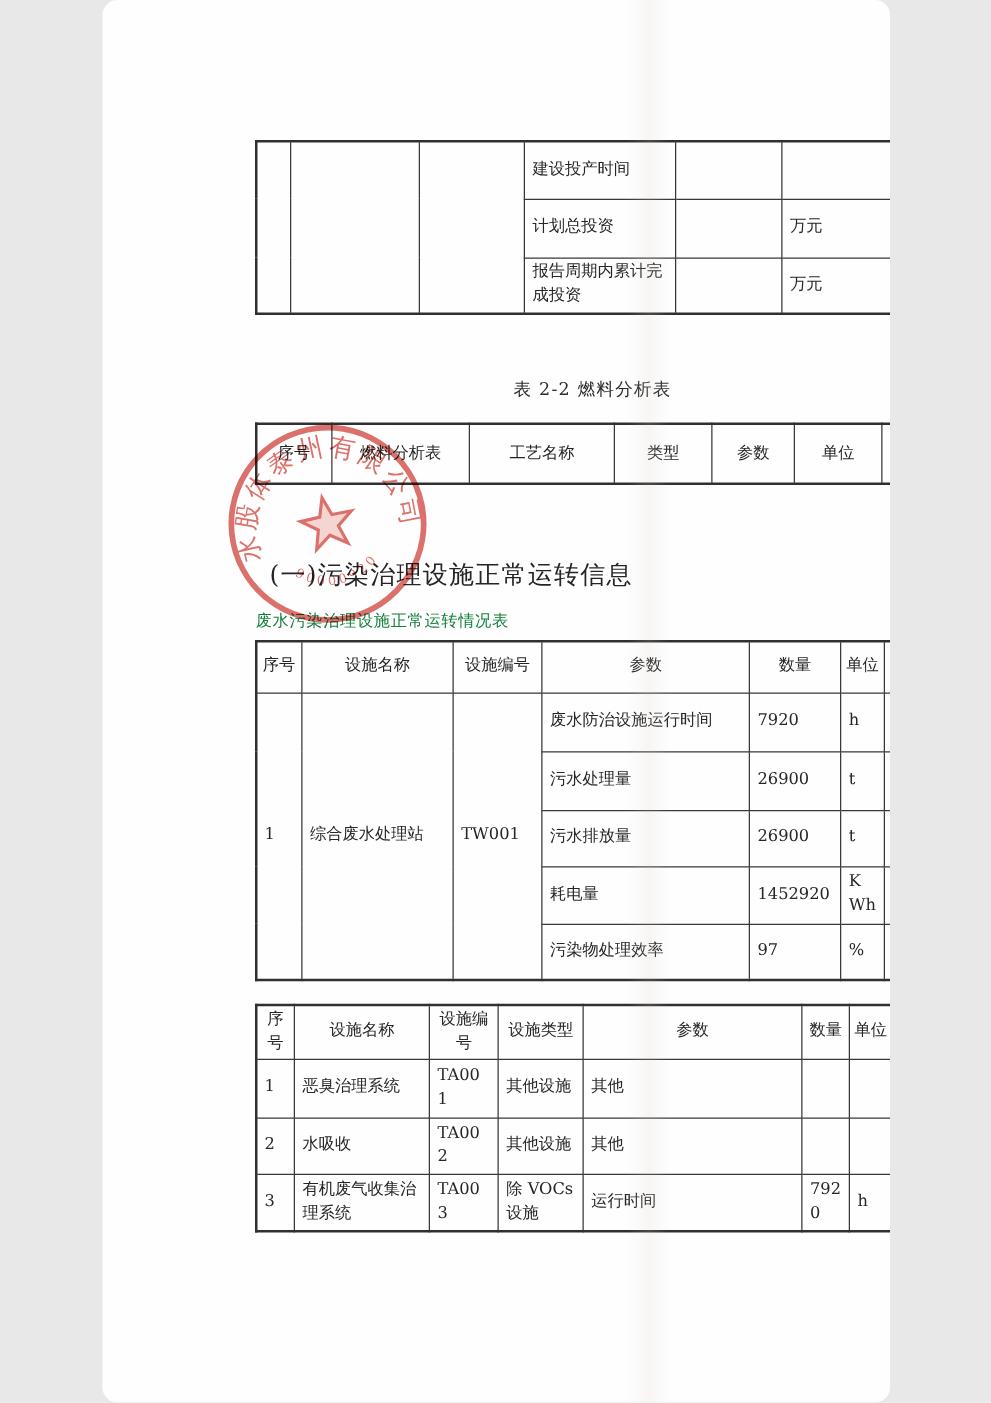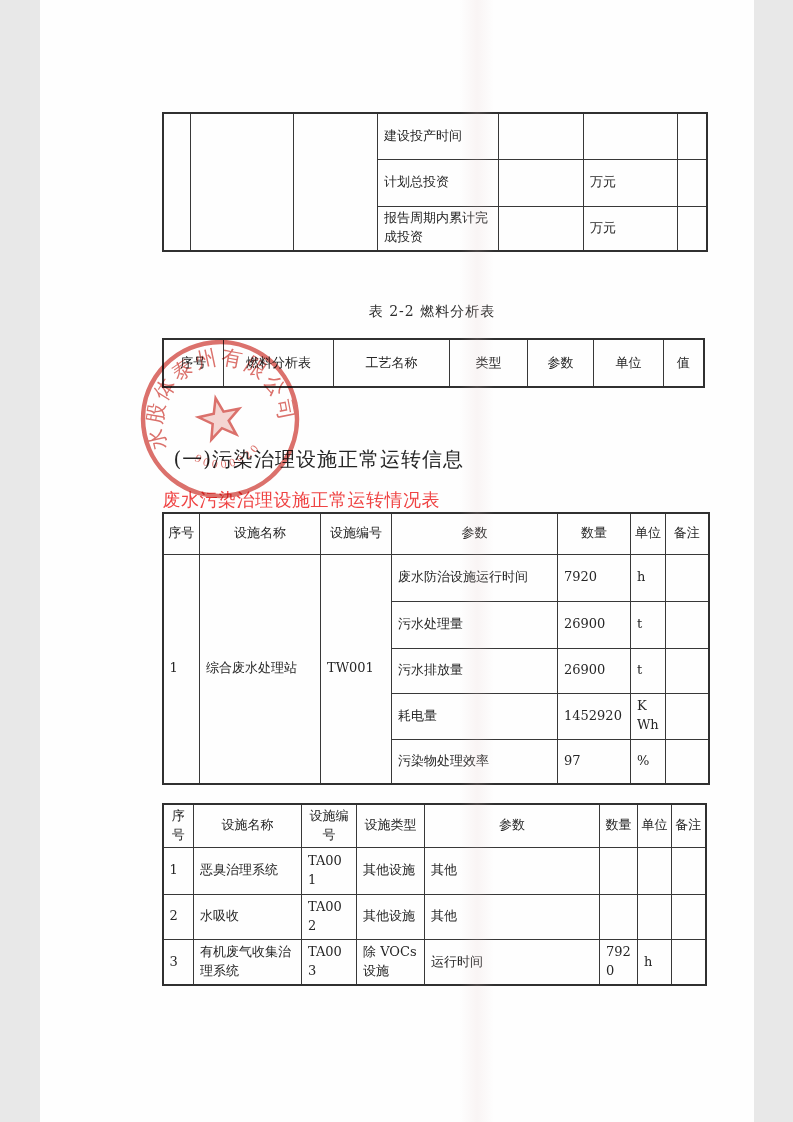--- a/index.html
+++ b/index.html
@@ -1,20 +1,20 @@
 <!DOCTYPE html>
 <html><head>
 <meta charset="utf-8">
 <style>
   * { margin:0; padding:0; box-sizing:border-box; }
   html,body { background:#e8e8e8; }
   .page {
-    position:relative; width:714px; height:1122px; background:#fefefe;
+    position:relative; width:630px; height:1122px; background:#fefefe;
     font-family:"DejaVu Serif","Liberation Serif",serif; color:#262626;
-    overflow:hidden; margin:0 auto;
+    overflow:hidden; margin:0 auto;border-radius:12px;
   }
   
   .scan-strip {
     position:absolute; left:420px; top:0; width:34px; height:1122px;
     background:linear-gradient(to right, rgba(214,190,190,0), rgba(222,196,196,0.16), rgba(214,190,190,0));
     pointer-events:none;
   }
   table { position:absolute; border-collapse:collapse; table-layout:fixed; }
   td {
     border:1px solid #383838; font-size:13px; color:#262626;
@@ -31,21 +31,21 @@
   .section-title {
     position:absolute; left:122px; top:400px;
     font-family:"DejaVu Sans","Liberation Sans",sans-serif;
     font-weight:bold; font-size:19px; letter-spacing:1.5px; color:#1e1e1e;
   }
   .subsection-title {
     position:absolute; left:134px; top:446px;
     font-size:20px; letter-spacing:1px; color:#252525;
   }
   .table-label {
-    position:absolute; font-size:18px; color:#ef4444; letter-spacing:0.5px;
+    position:absolute; font-size:13px; color:#15803d; letter-spacing:0.5px;
   }
   .label-ww { left:123px; top:488px; }
   .label-gas { left:123px; top:784px; }
   
   .stamp {
     position:absolute; left:98px; top:337px; width:164px; height:164px;
     transform:rotate(-12deg); opacity:0.82; mix-blend-mode:multiply;
     pointer-events:none;
   }
   .stamp text { font-family:"DejaVu Serif","Liberation Serif",serif; }

